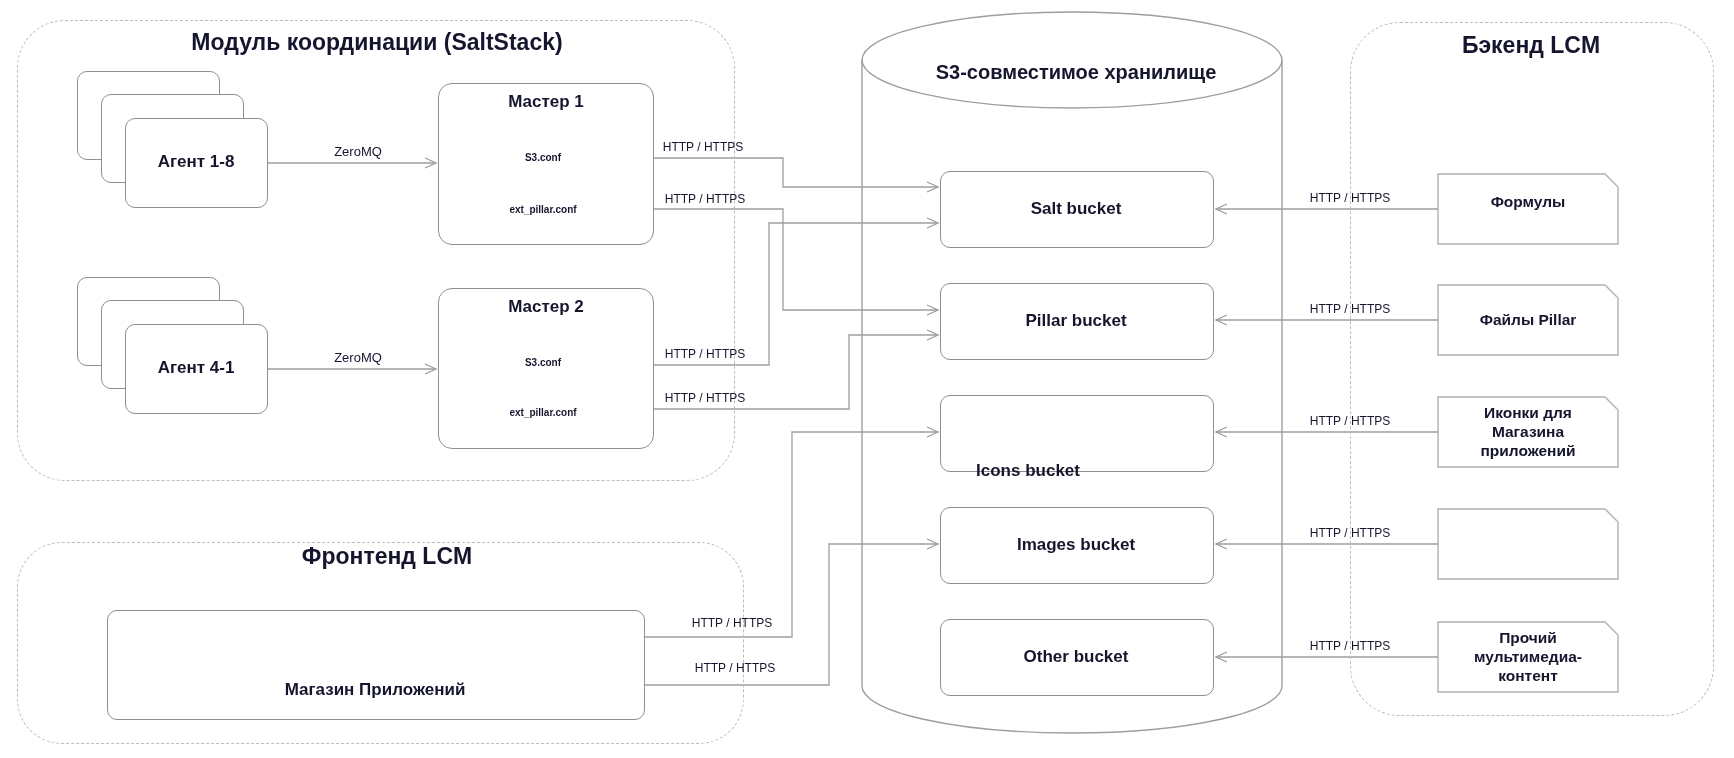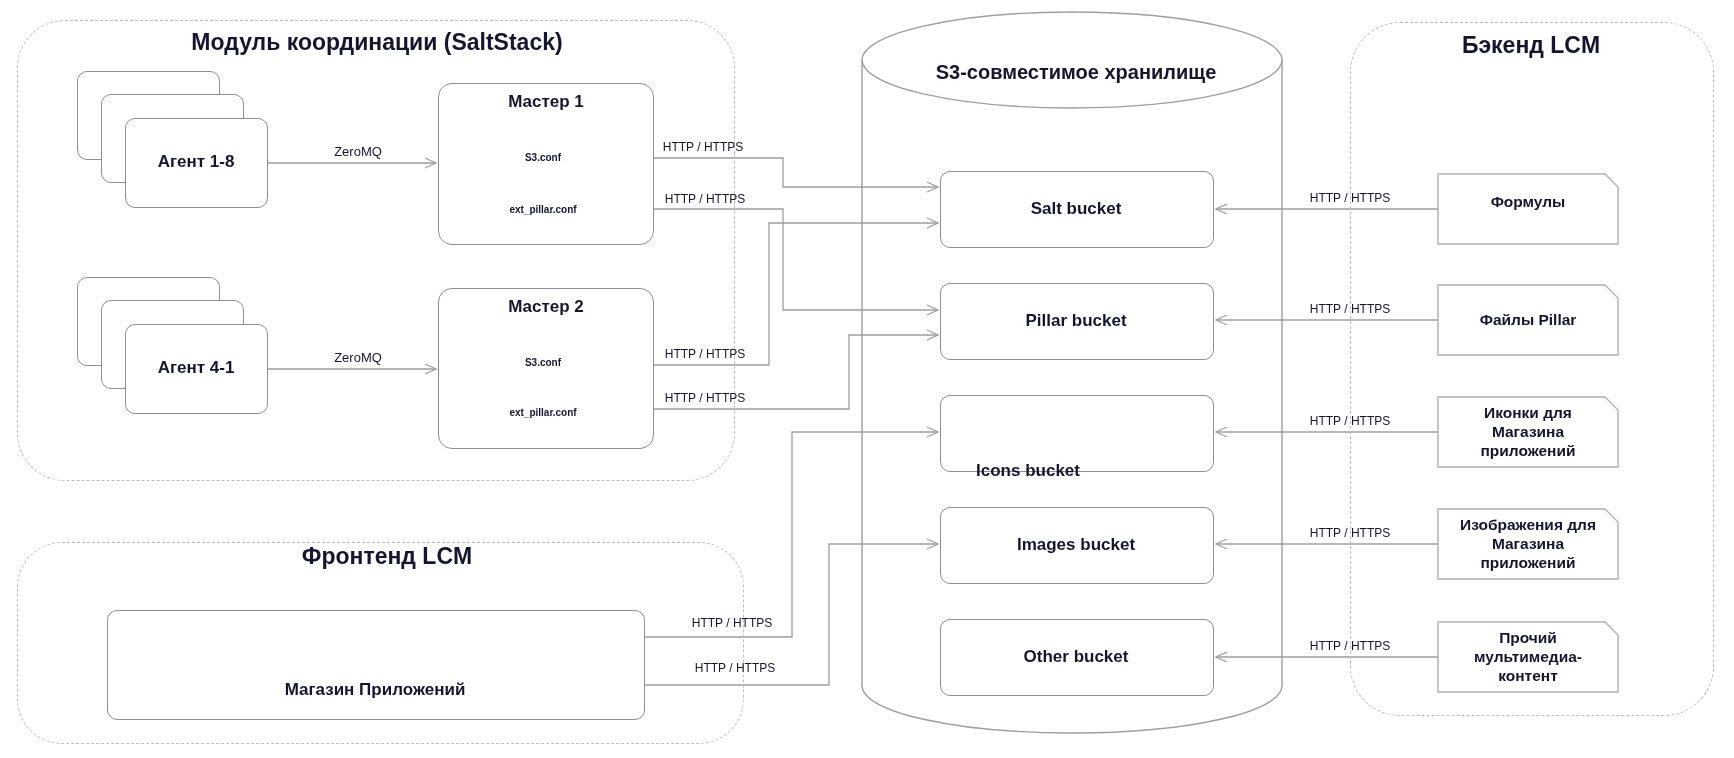--- a/index.html
+++ b/index.html
@@ -129,21 +129,20 @@
 
   <div class="lbl boxlbl" style="left:1076px;top:209px;">Salt bucket</div>
   <div class="lbl boxlbl" style="left:1076px;top:321px;">Pillar bucket</div>
   <div class="lbl boxlbl" style="left:1028px;top:433px;margin-top:38px;">Icons bucket</div>
   <div class="lbl boxlbl" style="left:1076px;top:545px;">Images bucket</div>
   <div class="lbl boxlbl" style="left:1076px;top:657px;">Other bucket</div>
 
   <div class="lbl doclbl wrap" style="left:1528px;top:202px;width:150px;text-align:center;">Формулы</div>
   <div class="lbl doclbl wrap" style="left:1528px;top:320px;width:150px;">Файлы Pillar</div>
   <div class="lbl doclbl wrap" style="left:1528px;top:432px;width:130px;">Иконки для Магазина приложений</div>
-  <div class="lbl doclbl wrap" style="left:1528px;top:544px;width:140px;">Изображения для Магазина приложений</div>
   <div class="lbl doclbl wrap" style="left:1528px;top:657px;width:140px;">Прочий мультимедиа-контент</div>
 
   <div class="lbl boxlbl" style="left:375px;top:664px;margin-top:26px;">Магазин Приложений</div>
 
   <div class="edge zmq" style="left:350px;top:151px;">ZeroMQ</div>
   <div class="edge zmq" style="left:350px;top:357px;">ZeroMQ</div>
 
   <div class="edge" style="left:703px;top:147px;">HTTP / HTTPS</div>
   <div class="edge" style="left:705px;top:199px;">HTTP / HTTPS</div>
   <div class="edge" style="left:705px;top:354px;">HTTP / HTTPS</div>

